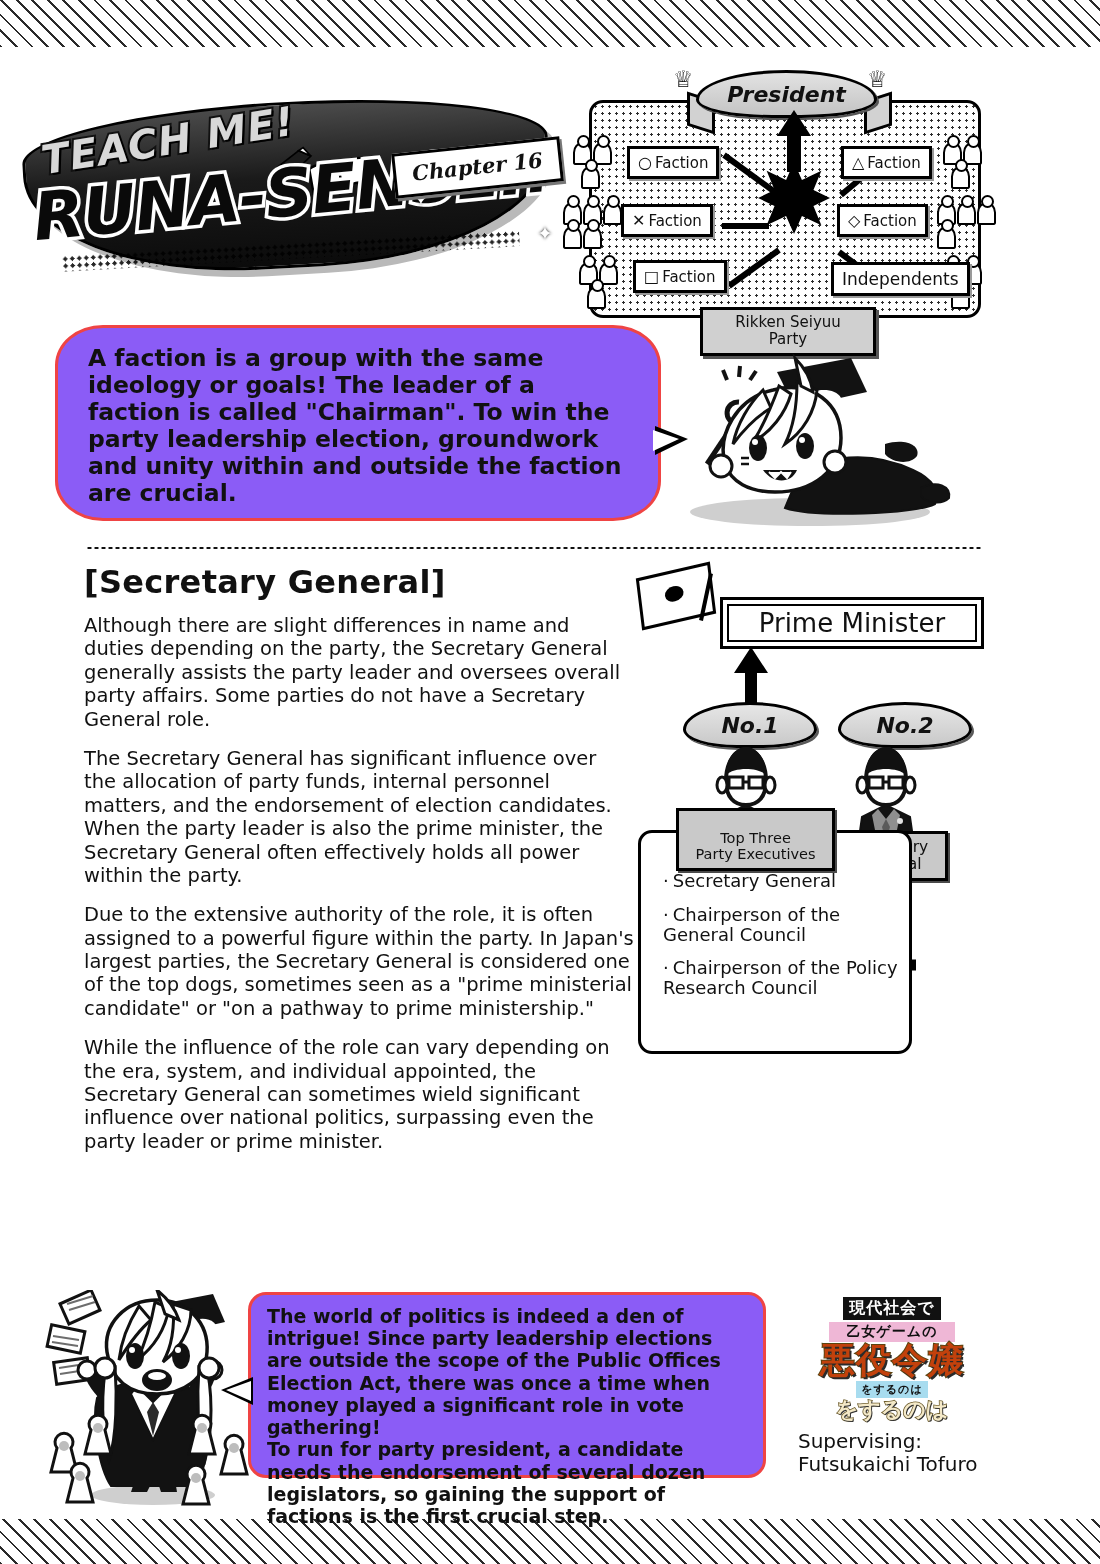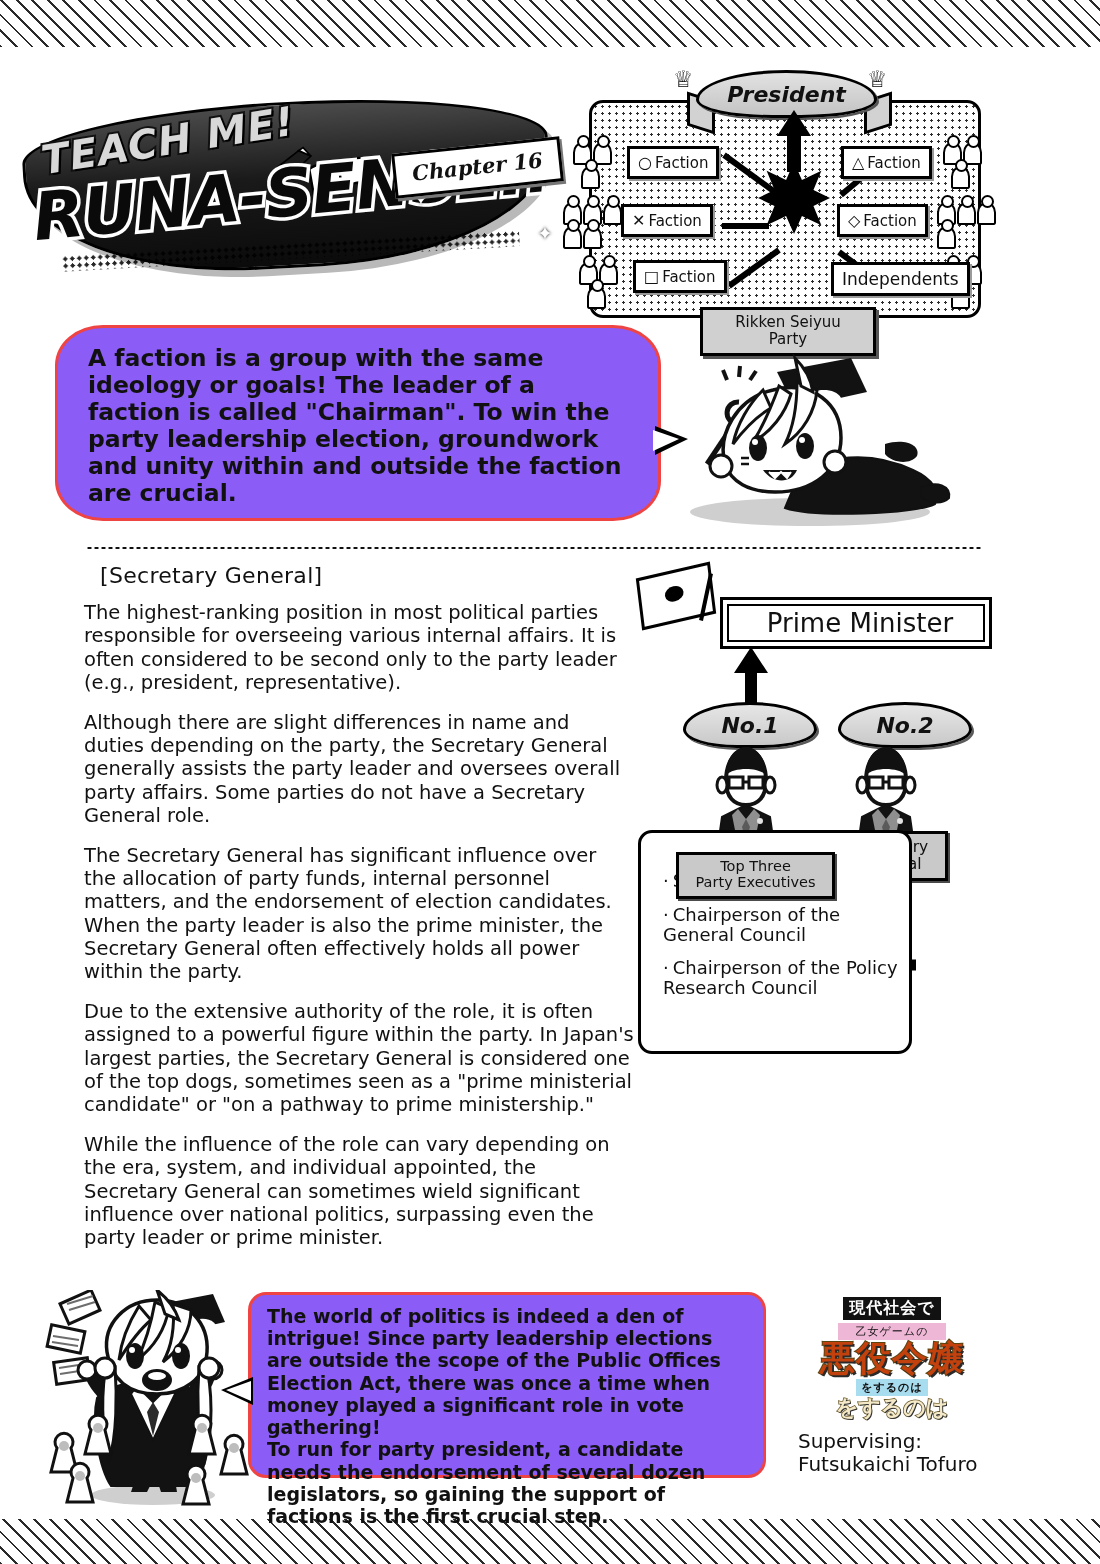--- a/index.html
+++ b/index.html
@@ -162,32 +162,31 @@
   
   #separator{
     position:absolute;left:86px;top:546px;width:895px;height:4px;
     background-image:radial-gradient(#111 42%,transparent 46%);
     background-size:7px 4px;
   }
 
   
   #article{position:absolute;left:84px;top:563px;width:550px;}
   #article h2{
-    margin:0 0 13px 16px;font-size:22px;font-weight:normal;letter-spacing:.3px;
+    margin:0 0 13px 0;font-size:32px;font-weight:bold;letter-spacing:.3px;
   }
   #article p{margin:0 0 16px 0;font-size:19.5px;line-height:1.2;}
 
   
   #pm-diagram{position:absolute;left:628px;top:565px;width:365px;height:640px;}
   .pm-box{
     position:absolute;left:92px;top:32px;width:258px;height:46px;
     border:3px solid #000;background:#fff;
     display:flex;align-items:center;justify-content:center;
     font-size:26px;
-    padding-left:8px;
   }
   .pm-box::after{content:"";position:absolute;inset:4px;border:2px solid #000;}
   .pm-box span{position:relative;z-index:2;}
   .jp-flag{
     position:absolute;left:10px;top:5px;width:70px;height:46px;background:#fff;
     border:3px solid #000;transform:rotate(-13deg) skewX(-6deg);
   }
   .jp-flag::after{
     content:"";position:absolute;left:24px;top:13px;width:19px;height:15px;
     background:#000;border-radius:50%;
@@ -208,37 +207,36 @@
     text-align:center;font-size:15.5px;line-height:1.1;padding:5px 6px;
     box-shadow:2px 2px 0 #4a4a4a;
   }
   .exec-card{
     position:absolute;left:10px;top:265px;width:268px;height:218px;
     border:3px solid #000;border-radius:14px;background:#fff;
   }
   .exec-title{
     position:absolute;left:48px;top:243px;width:153px;
     background:#c9c9c9;border:3px solid #000;text-align:center;
-    font-size:14.5px;line-height:1.1;padding:4px 0 5px 0;z-index:3;
+    font-size:14.5px;line-height:1.1;padding:20px 0 5px 0;z-index:3;
     box-shadow:2px 2px 0 #4a4a4a;
-    margin-top:44px;
   }
   .exec-list{position:absolute;left:28px;top:296px;width:235px;}
   .exec-item{font-size:18px;line-height:1.1;margin-bottom:14px;}
   .exec-item .dot{margin-right:4px;}
 
   
   #series-logo{position:absolute;left:792px;top:1297px;width:200px;height:120px;text-align:center;}
   .jp-l1{
     display:inline-block;background:#111;color:#fff;font-size:16px;font-weight:bold;
     padding:1px 6px;letter-spacing:1px;
     font-family:"DejaVu Sans","Liberation Sans",sans-serif;
   }
   .jp-l2{
-    display:inline-block;background:#efb7d6;color:#111;font-size:11px;font-weight:normal;
+    display:inline-block;background:#efb7d6;color:#111;font-size:14px;font-weight:bold;
     padding:1px 18px;margin-top:2px;letter-spacing:1px;
   }
   .jp-l3{
     font-size:35px;font-weight:bold;line-height:1;margin-top:1px;
     color:#c2410c;
     -webkit-text-stroke:2px #5a4410;paint-order:stroke fill;
     text-shadow:2px 2px 0 #2a2a2a;letter-spacing:1px;
   }
   .jp-l4{
     display:inline-block;background:#a8dcef;color:#111;font-size:11px;font-weight:bold;
@@ -409,21 +407,20 @@
   <circle cx="76" cy="114" r="11" fill="#fff" stroke="#111" stroke-width="3"></circle>
   <circle cx="190" cy="110" r="11" fill="#fff" stroke="#111" stroke-width="3"></circle>
 
   <path d="M276 136 C292 128,306 134,304 146 C296 154,280 150,276 144 Z" fill="#121212" stroke="#111" stroke-width="2"></path>
 </svg>
 
 <div id="separator"></div>
 
 <div id="article">
   <h2>[Secretary General]</h2>
-  <p>The highest-ranking position in most political parties responsible for overseeing various internal affairs. It is often considered to be second only to the party leader (e.g., president, representative).</p>
   <p>Although there are slight differences in name and duties depending on the party, the Secretary General generally assists the party leader and oversees overall party affairs. Some parties do not have a Secretary General role.</p>
   <p>The Secretary General has significant influence over the allocation of party funds, internal personnel matters, and the endorsement of election candidates. When the party leader is also the prime minister, the Secretary General often effectively holds all power within the party.</p>
   <p>Due to the extensive authority of the role, it is often assigned to a powerful figure within the party. In Japan's largest parties, the Secretary General is considered one of the top dogs, sometimes seen as a "prime ministerial candidate" or "on a pathway to prime ministership."</p>
   <p>While the influence of the role can vary depending on the era, system, and individual appointed, the Secretary General can sometimes wield significant influence over national politics, surpassing even the party leader or prime minister.</p>
 </div>
 
 <div id="pm-diagram">
   <div class="jp-flag"></div>
   <div class="flag-pole"></div>
 

